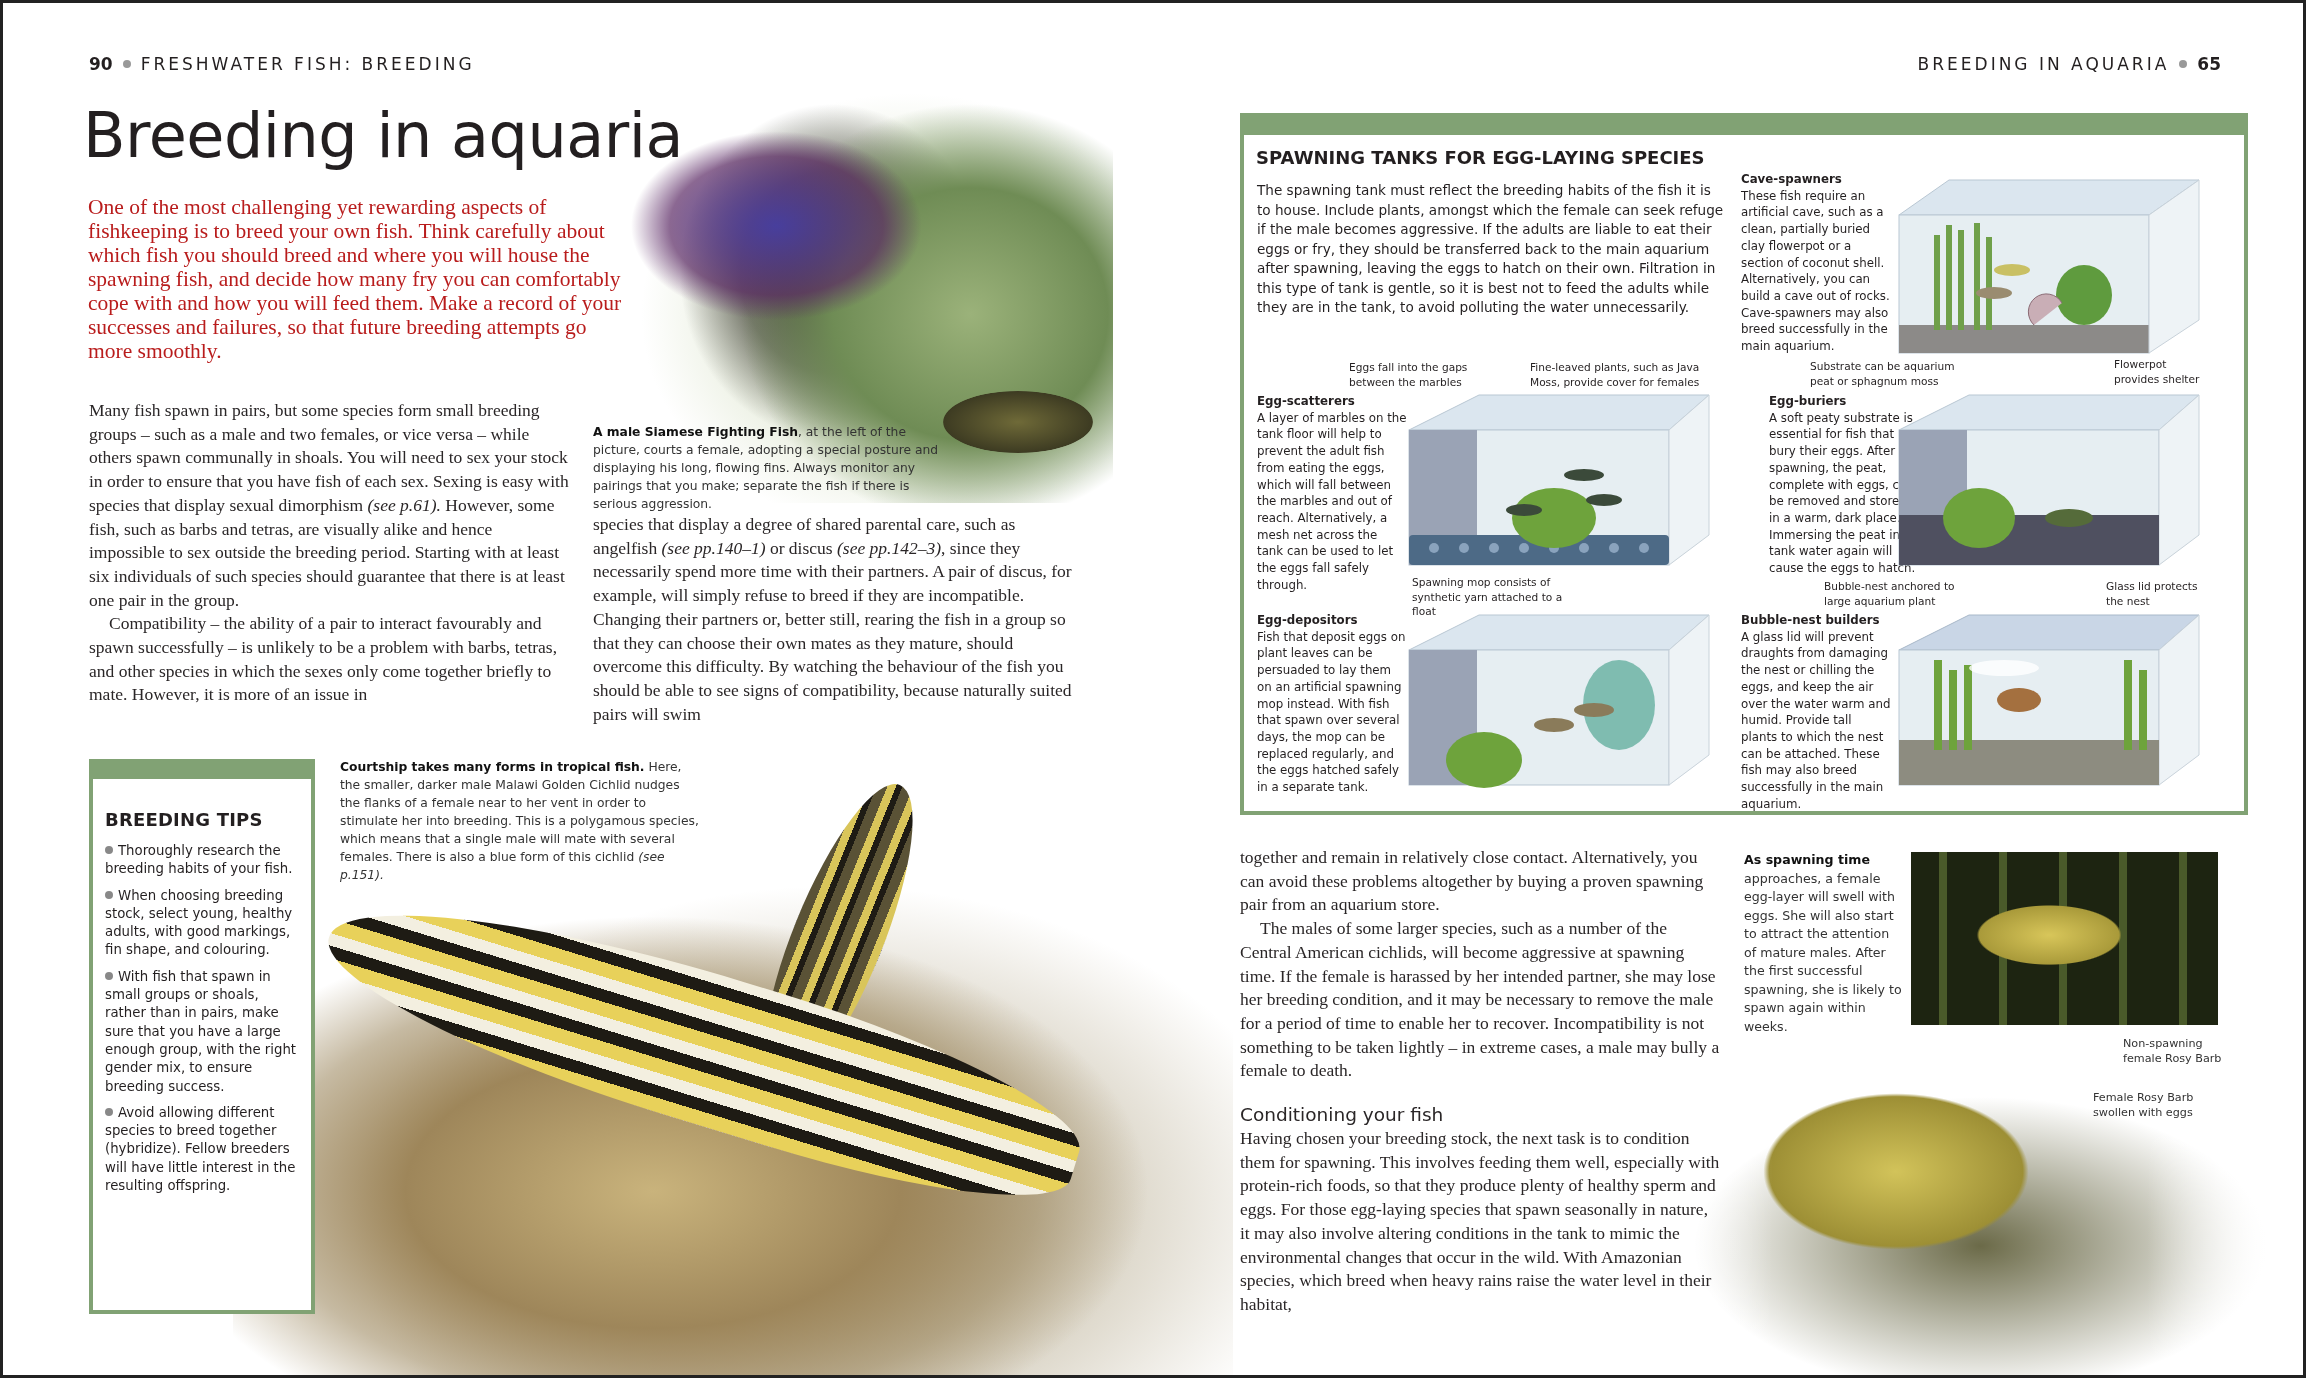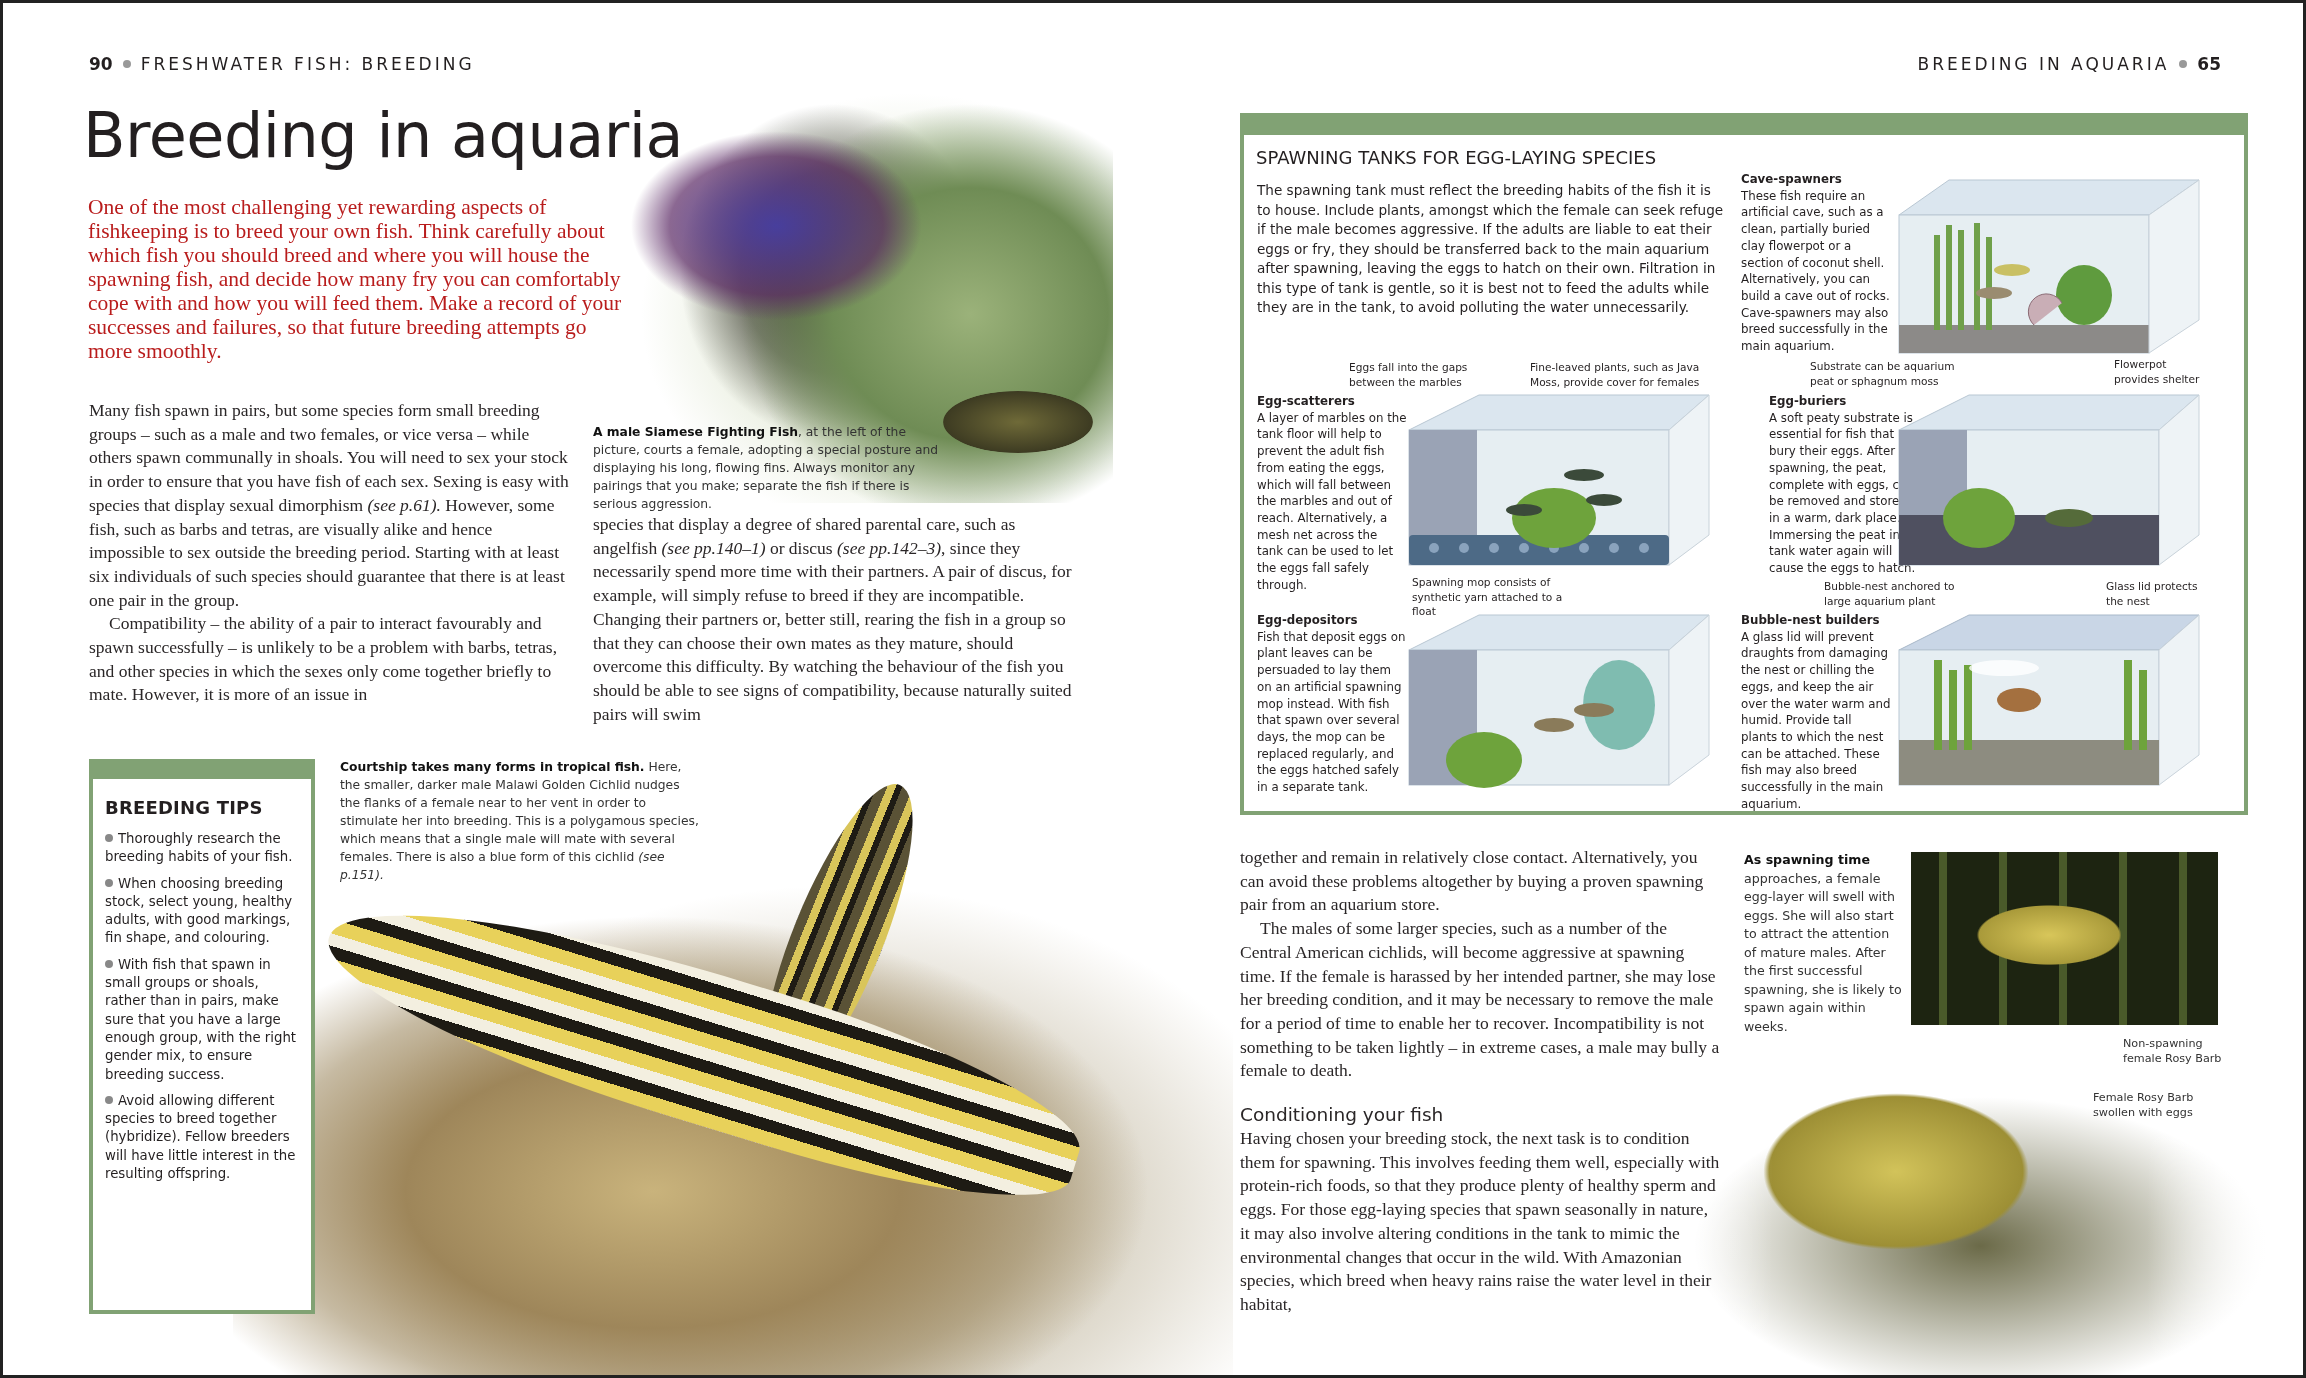--- a/index.html
+++ b/index.html
@@ -84,31 +84,31 @@
     position: absolute; left: 1600px; top: 1030px; width: 680px; height: 348px;
     background: linear-gradient(90deg, #fff 0%, rgba(255,255,255,0) 25%, rgba(255,255,255,0) 80%, #fff 100%);
   }
 
   
   #tips-box {
     position: absolute; left: 86px; top: 756px; width: 226px; height: 555px;
     border: 4px solid #81a274; border-top-width: 20px; background: #fff;
     padding: 14px 10px 0 12px; font-family: "DejaVu Sans", sans-serif;
   }
-  #tips-box h3 { font-size: 18px; font-weight: bold; color: #231f20; margin: 4px 0 12px; letter-spacing: 0.2px; }
+  #tips-box h3 { font-size: 18px; font-weight: bold; color: #231f20; margin: 16px 0 12px; letter-spacing: 0.2px; }
   #tips-box .tip { font-size: 13.3px; line-height: 18.3px; color: #231f20; margin-bottom: 8px; }
   #tips-box .tip .bullet { display: inline-block; width: 8px; height: 8px; border-radius: 50%; background: #888; margin-right: 5px; vertical-align: 1px; }
 
   
   #tanks-box {
     position: absolute; left: 1237px; top: 110px; width: 1008px; height: 702px;
     border: 4px solid #81a274; border-top-width: 22px; background: #fff;
     font-family: "DejaVu Sans", sans-serif;
   }
-  #tanks-box h3 { position: absolute; left: 12px; top: 12px; font-size: 18px; font-weight: normal; color: #231f20; }
+  #tanks-box h3 { position: absolute; left: 12px; top: 12px; font-size: 18px; font-weight: bold; color: #231f20; }
   #tanks-intro { position: absolute; left: 13px; top: 46px; width: 470px; font-size: 13.6px; line-height: 19.5px; color: #231f20; }
   .tank-text { position: absolute; font-size: 11.8px; line-height: 16.7px; color: #231f20; width: 150px; }
   .tank-text b { font-weight: bold; display: block; }
   .annot { position: absolute; font-size: 10.6px; line-height: 14.5px; color: #231f20; }
   .tank { position: absolute; }
 </style>
 </head>
 <body>
 
 <div id="spread">

